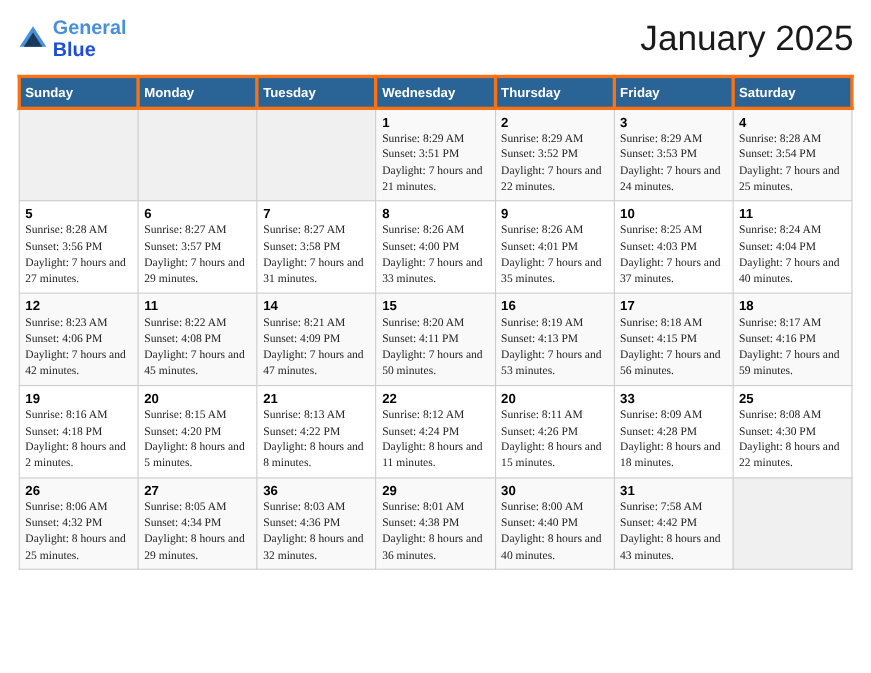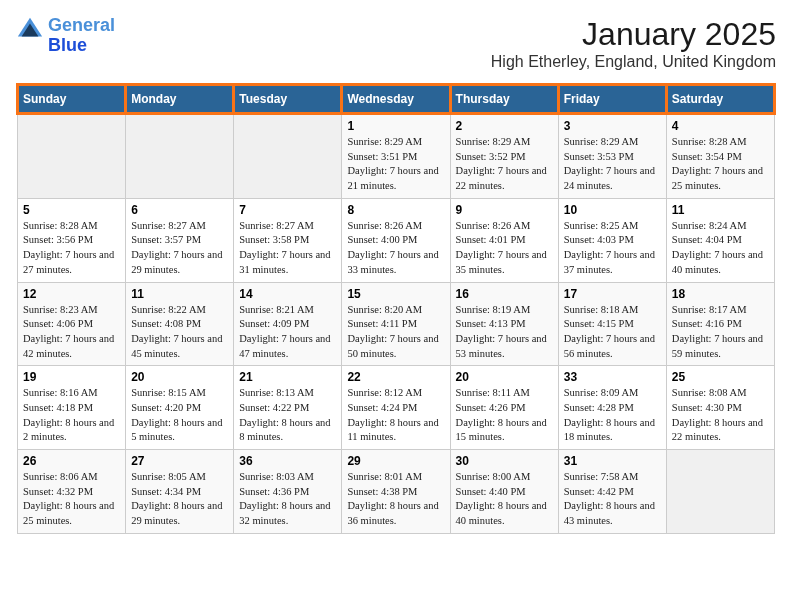--- a/index.html
+++ b/index.html
@@ -11,20 +11,21 @@
       padding: 16px;
     }
     .header {
       display: flex;
       justify-content: space-between;
       align-items: flex-start;
       margin-bottom: 12px;
     }
     .logo {
       display: flex;
+      align-items: center;
       gap: 4px;
     }
     .logo-text {
       font-size: 18px;
       font-weight: bold;
       color: #1a3a5c;
       line-height: 1.1;
     }
     .logo-text span {
       color: #4a90d9;
@@ -99,21 +100,20 @@
     </svg>
     <div>
       <div class="logo-text">
         <span>General</span><br>
         <span style="color:#1d4ed8">Blue</span>
       </div>
     </div>
   </div>
   <div class="title-block">
     <div class="main-title">January 2025</div>
-    <div class="subtitle">High Etherley, England, United Kingdom</div>
   </div>
 </div>
 
 <table class="calendar">
   <thead>
     <tr>
     <th>Sunday</th>
         <th>Monday</th>
         <th>Tuesday</th>
         <th>Wednesday</th>

